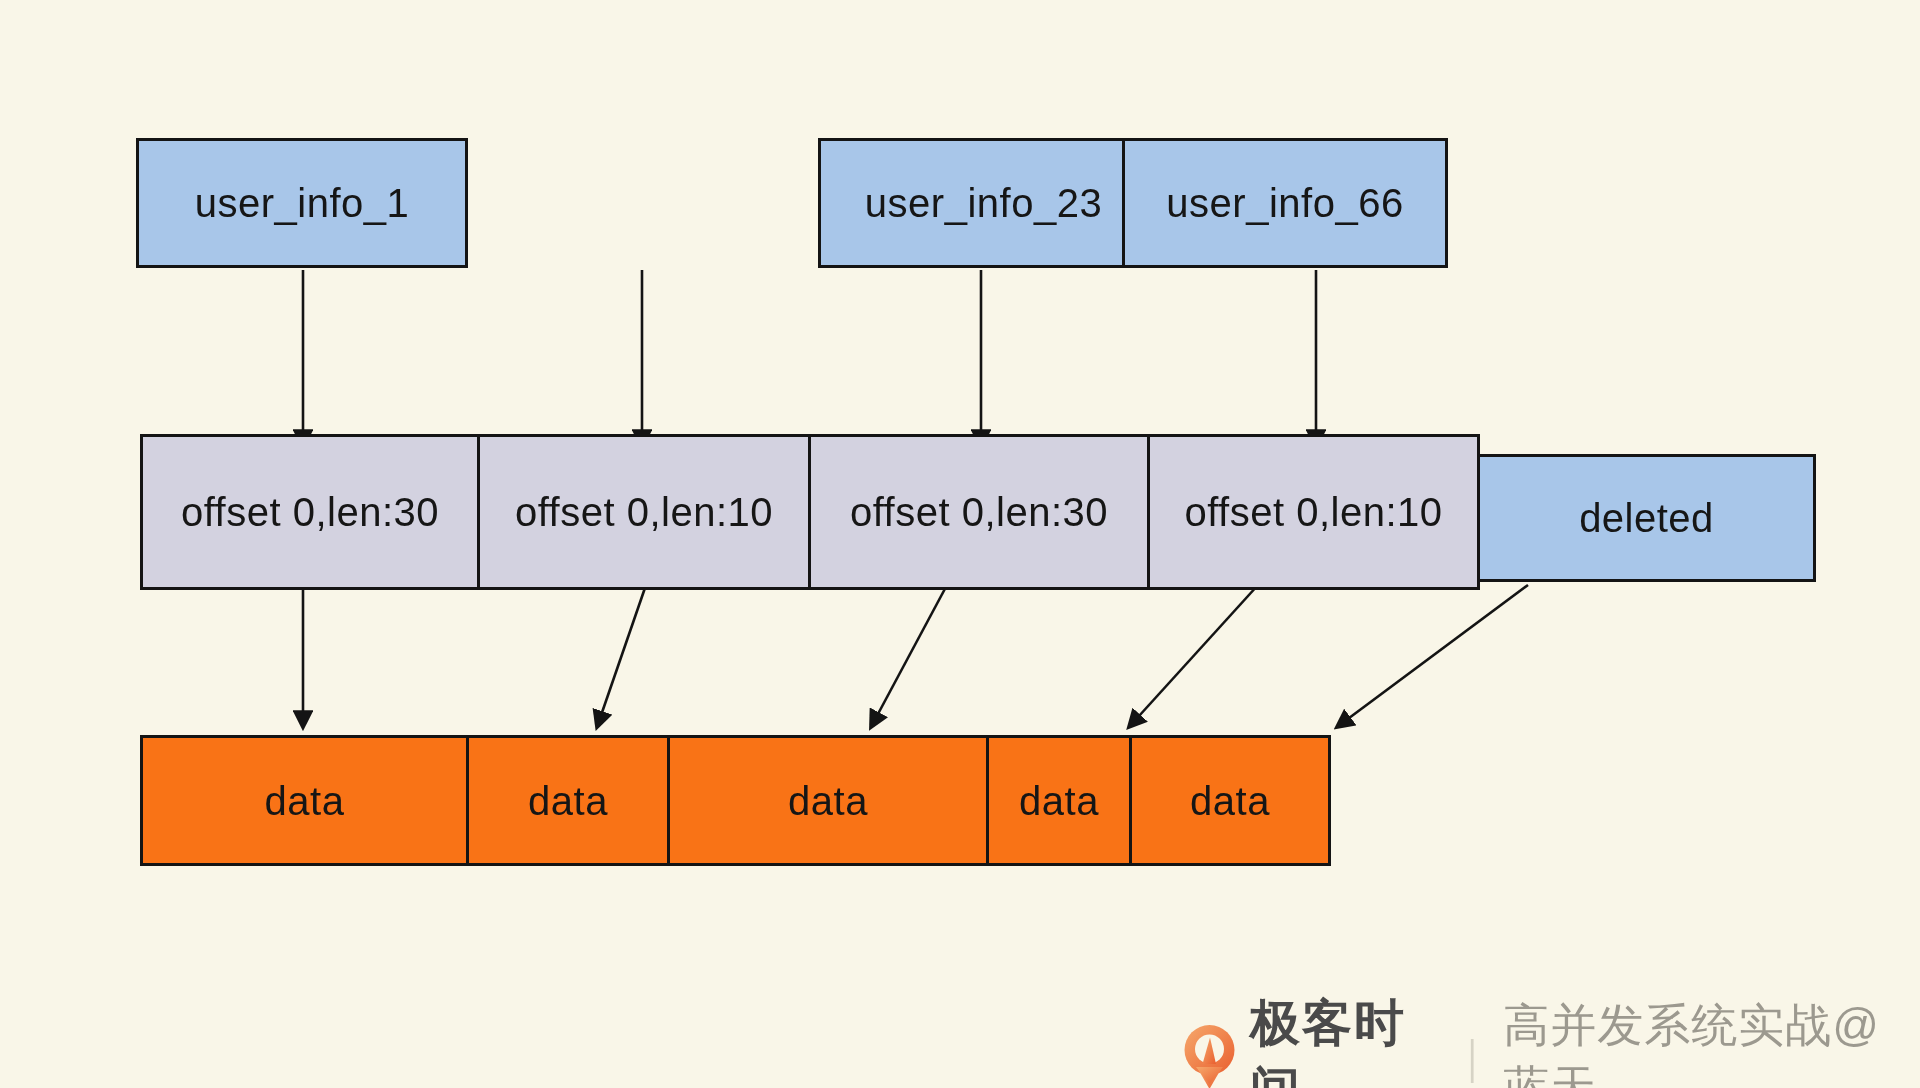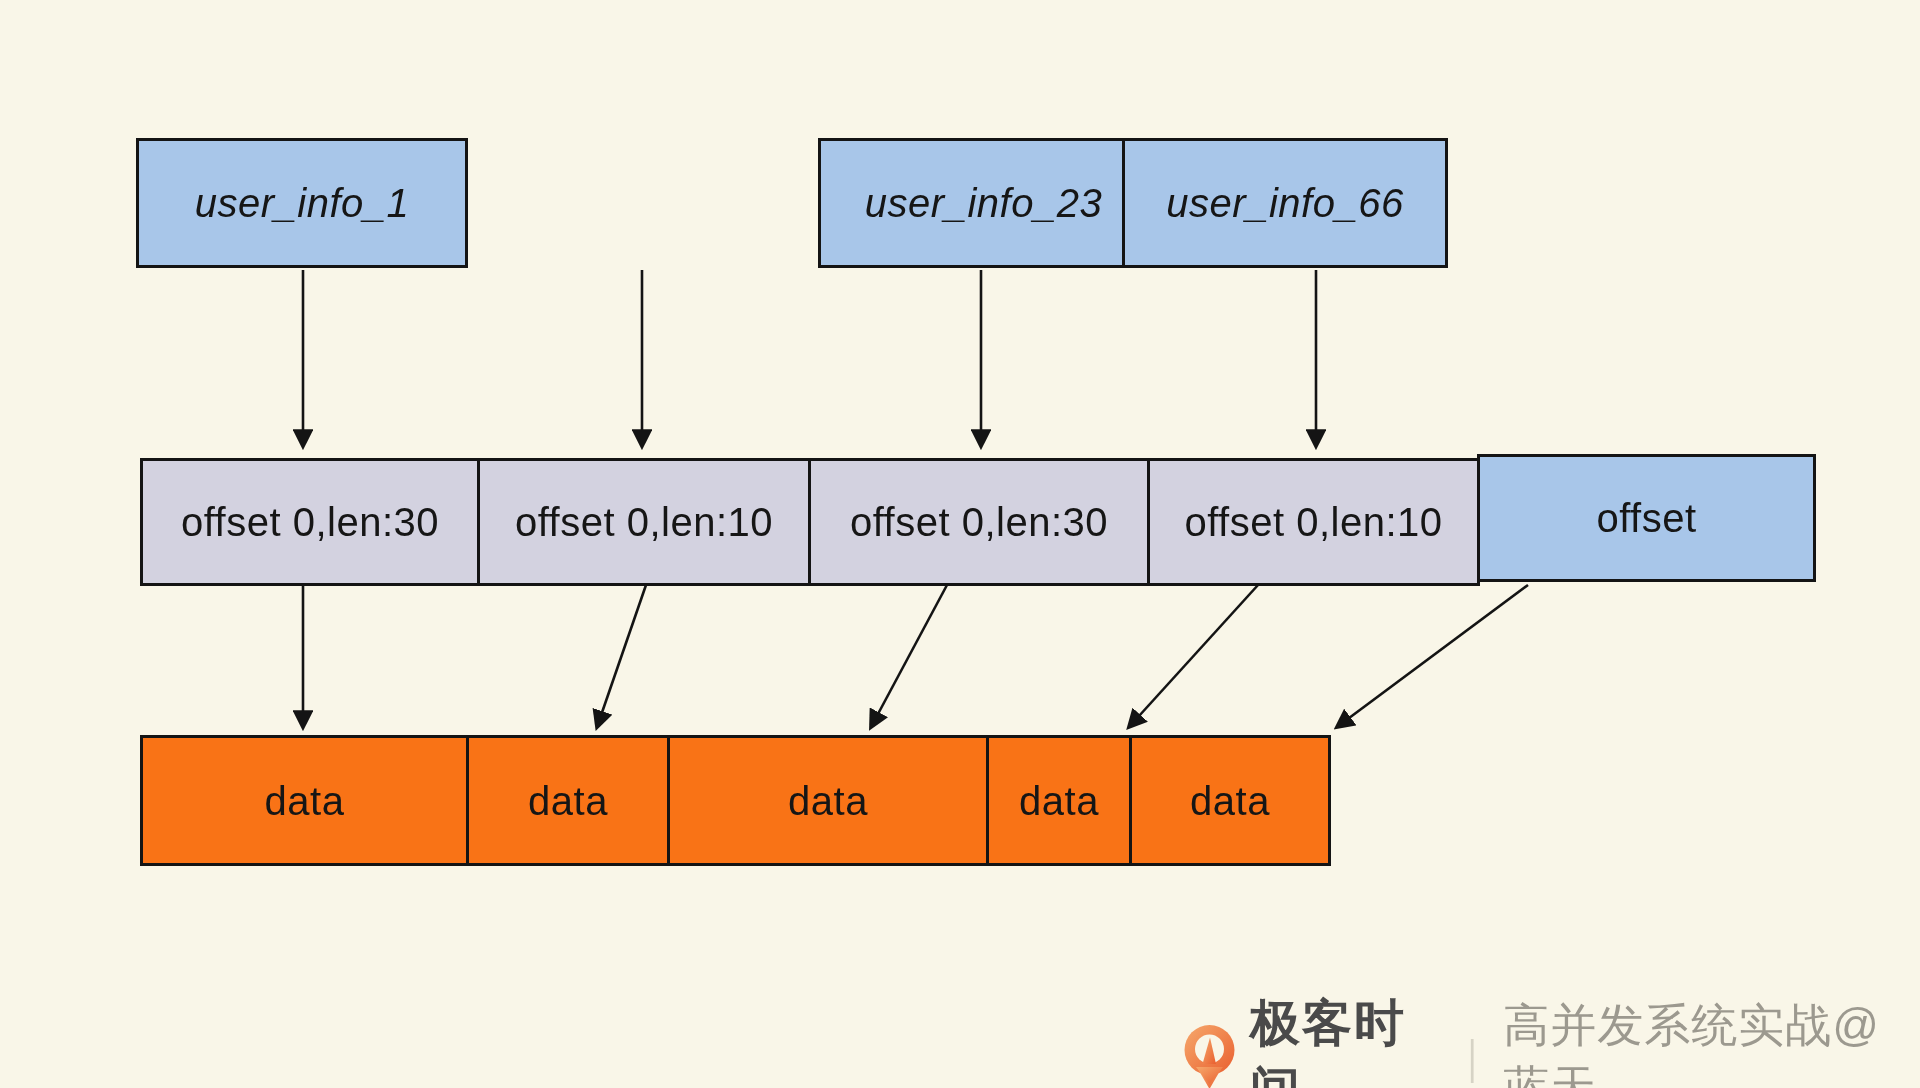--- a/index.html
+++ b/index.html
@@ -17,22 +17,22 @@
     box-sizing:border-box;
     border:3px solid #141414;
     display:flex;
     align-items:center;
     justify-content:center;
     text-align:center;
     font-size:40px;
     line-height:1.2;
     letter-spacing:0.5px;
   }
-  .index-box{background:#a8c6e9;top:138px;height:130px;font-style:italic;}
-  .offset-box{background:#d3d2e0;top:458px;height:128px;}
+  .index-box{background:#a8c6e9;top:138px;height:130px;}
+  .offset-box{background:#d3d2e0;top:434px;height:156px;}
   .deleted-box{background:#a8c6e9;top:454px;height:128px;flex-direction:column;}
   .data-box{background:#f97316;top:735px;height:131px;}
 
   .ib1{left:136px;width:332px;}
   .ib2{left:474px;width:336px;}
   .ib3{left:818px;width:331px;}
   .ib4{left:1122px;width:326px;}
 
   .ob1{left:140px;width:340px;}
   .ob2{left:477px;width:334px;}
@@ -113,21 +113,21 @@
   <div class="box offset-box ob2">
       <span>offset 0,len:10</span>
     </div>
   <div class="box offset-box ob3">
       <span>offset 0,len:30</span>
     </div>
   <div class="box offset-box ob4">
       <span>offset 0,len:10</span>
     </div>
   <div class="box deleted-box ob5">
-    <span>offset</span>
+    <span>deleted</span>
   </div>
 
   <div class="box data-box db1">
       <span>data</span>
     </div>
   <div class="box data-box db2">
       <span>data</span>
     </div>
   <div class="box data-box db3">
       <span>data</span>

